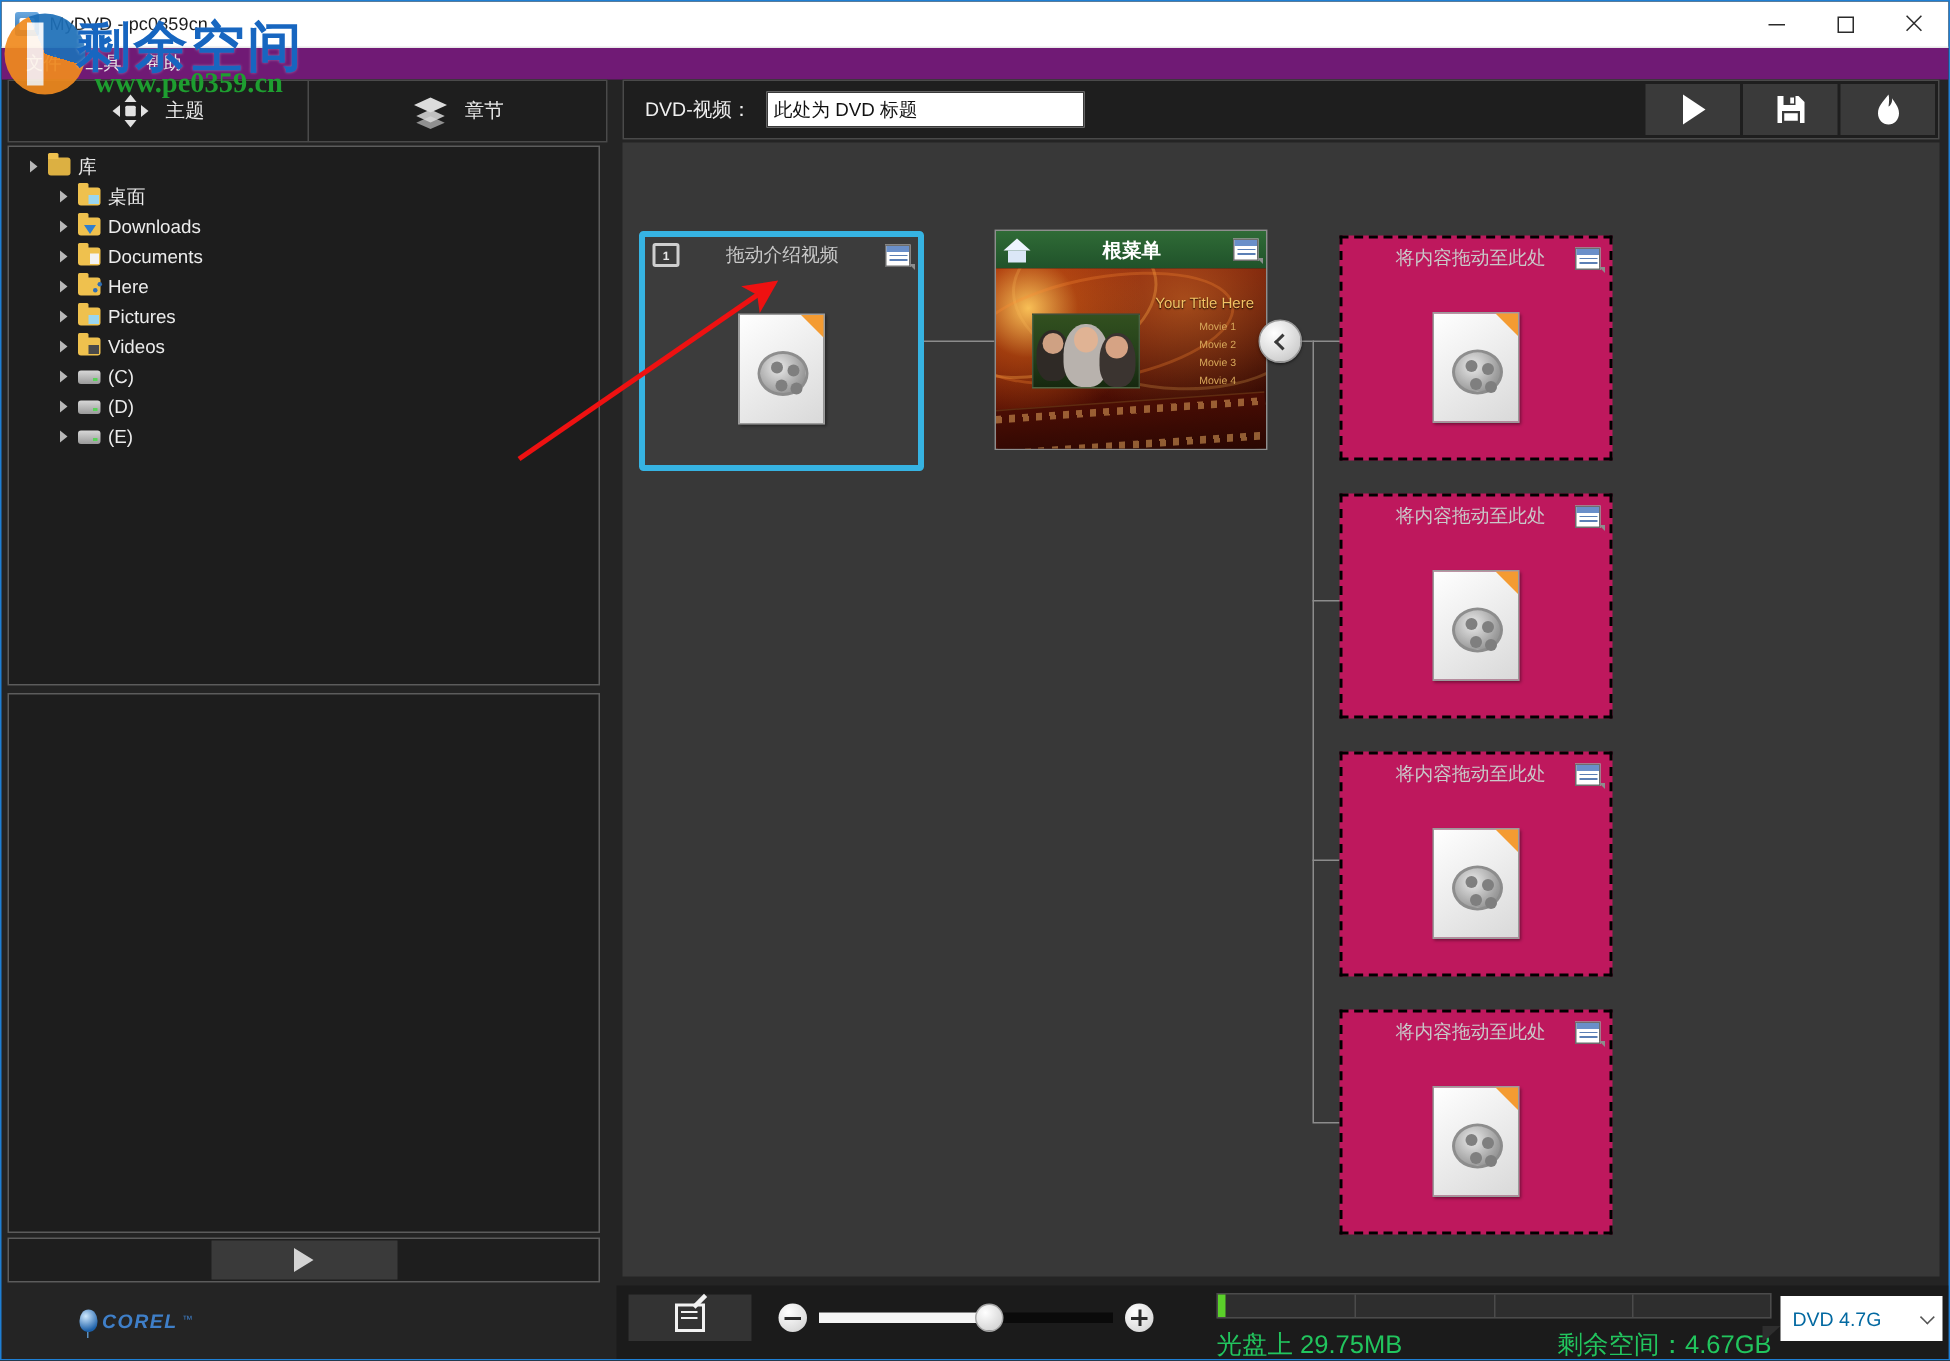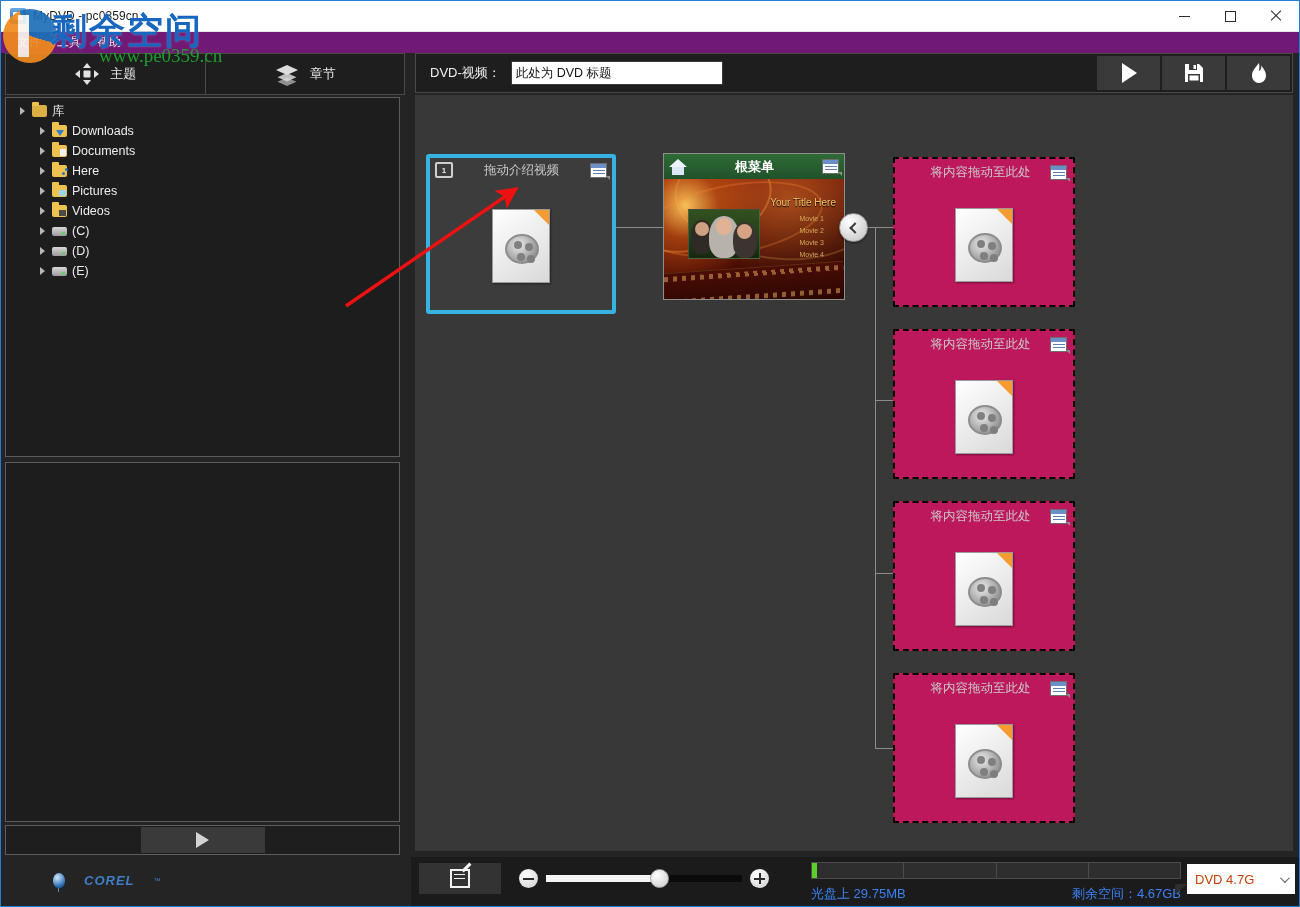--- a/index.html
+++ b/index.html
@@ -111,21 +111,21 @@
   }
   .play-bar {
     position: absolute; left: 4px; top: 824px; width: 395px; height: 30px;
     border: 1px solid #5c5c5c; background:#1e1e1e; display: flex; align-items:center; justify-content:center;
   }
   .play-btn {
     width: 124px; height: 26px; background: #3a3a3a; display:flex; align-items:center; justify-content:center;
   }
   .tri { width:0;height:0;border-left:13px solid #d3d3d3;border-top:8px solid transparent;border-bottom:8px solid transparent;}
   .brand {
-    position: absolute; left: 52px; top: 872px; display: flex; align-items: center; gap: 19px;
+    position: absolute; left: 52px; top: 872px; display: flex; align-items: center; gap: 3px;
   }
   .brand-balloon {
     width: 12px; height: 15px; border-radius: 50% 50% 45% 45%;
     background: radial-gradient(circle at 35% 30%, #cfe9ff, #1b5fa8 75%);
     position: relative;
   }
   .brand-balloon:after{content:"";position:absolute;left:5px;bottom:-4px;width:1px;height:4px;background:#5b8fc0;}
   .brand-text { font-size: 13px; font-weight: bold; color:#3f7fc8; letter-spacing: 1px; font-style: italic; }
   .brand-tm { font-size:7px; color:#3f7fc8; vertical-align: super; }
 
@@ -299,24 +299,24 @@
     position: absolute; top: -6px; width: 19px; height: 19px; border-radius: 50%;
     background: radial-gradient(circle at 35% 30%, #ffffff, #d8d8d8 72%);
     border: 1px solid #a6a6a6;
   }
   .cap-wrap { position: absolute; left: 400px; top: 5px; width: 370px; }
   .cap-bar { height: 17px; background: #2e2e2e; border: 1px solid #4b4b4b; display: flex; }
   .cap-seg { flex: 1 1 0; border-right: 1px solid #4b4b4b; position: relative; }
   .cap-seg:last-child { border-right: none; }
   .cap-fill { position: absolute; left: 0; top: 0; bottom: 0; background: #5bd02a; }
   .cap-txt { display: flex; justify-content: space-between; margin-top: 6px; }
-  .cap-txt span { font-size: 13px; color: #3b82f6; }
+  .cap-txt span { font-size: 17px; color: #22c55e; }
   .disc-select {
     position: absolute; right: 4px; top: 7px; width: 108px; height: 30px; background: #ffffff;
-    display: flex; align-items: center; padding: 0 8px; font-size: 13px; color: #c2410c;
+    display: flex; align-items: center; padding: 0 8px; font-size: 13px; color: #0369a1;
   }
   .chev-down {
     margin-left: auto; width: 7px; height: 7px; border-right: 1.6px solid #555; border-bottom: 1.6px solid #555;
     transform: rotate(45deg) translateY(-2px);
   }
   .notch{position:absolute;right:112px;top:27px;width:0;height:0;border-top:11px solid #2e2e2e;border-right:12px solid transparent;}
 
   
   .annot { position: absolute; left: 0; top: 0; width: 1300px; height: 907px; pointer-events: none; }
 
@@ -328,22 +328,22 @@
     opacity: .92;
   }
   .wm-logo:after{
     content:""; position:absolute; left:15px; top:6px; width:11px; height:42px; background:#fff; opacity:.92;
   }
   .wm-cn {
     position: absolute; left: 50px; top: 6px; font-size: 36px; font-weight: bold; color: #1766c0;
     letter-spacing: 2px; white-space: nowrap; text-shadow: 0 0 2px rgba(255,255,255,.35);
   }
   .wm-url {
-    position: absolute; left: 62px; top: 44px; font-size: 19px; font-weight: normal; color: #1e9e30;
-    font-family: "Liberation Serif", serif; white-space: nowrap; margin-left: 36px;
+    position: absolute; left: 62px; top: 44px; font-size: 19px; font-weight: bold; color: #1e9e30;
+    font-family: "Liberation Serif", serif; white-space: nowrap;
   }
 </style>
 </head>
 <body>
 
 <div id="app">
 
   <div class="titlebar">
     <div class="tb-icon"></div>
     <div class="tb-title">MyDVD - pc0359cn</div>
@@ -397,20 +397,29 @@
 
   <div class="tree-panel">
     <div class="tree-row" style="padding-left:8px">
       <span class="arrow">
           <i></i>
         </span>
       <span class="t-ico">
           <span class="folder lib"></span>
         </span>
       <span class="t-label">库</span>
+    </div>
+    <div class="tree-row" style="padding-left:28px">
+      <span class="arrow">
+          <i></i>
+        </span>
+      <span class="t-ico">
+          <span class="folder pic"></span>
+        </span>
+      <span class="t-label">桌面</span>
     </div>
     <div class="tree-row" style="padding-left:28px">
       <span class="arrow">
           <i></i>
         </span>
       <span class="t-ico">
           <span class="folder dl"></span>
         </span>
       <span class="t-label">Downloads</span>
     </div>

